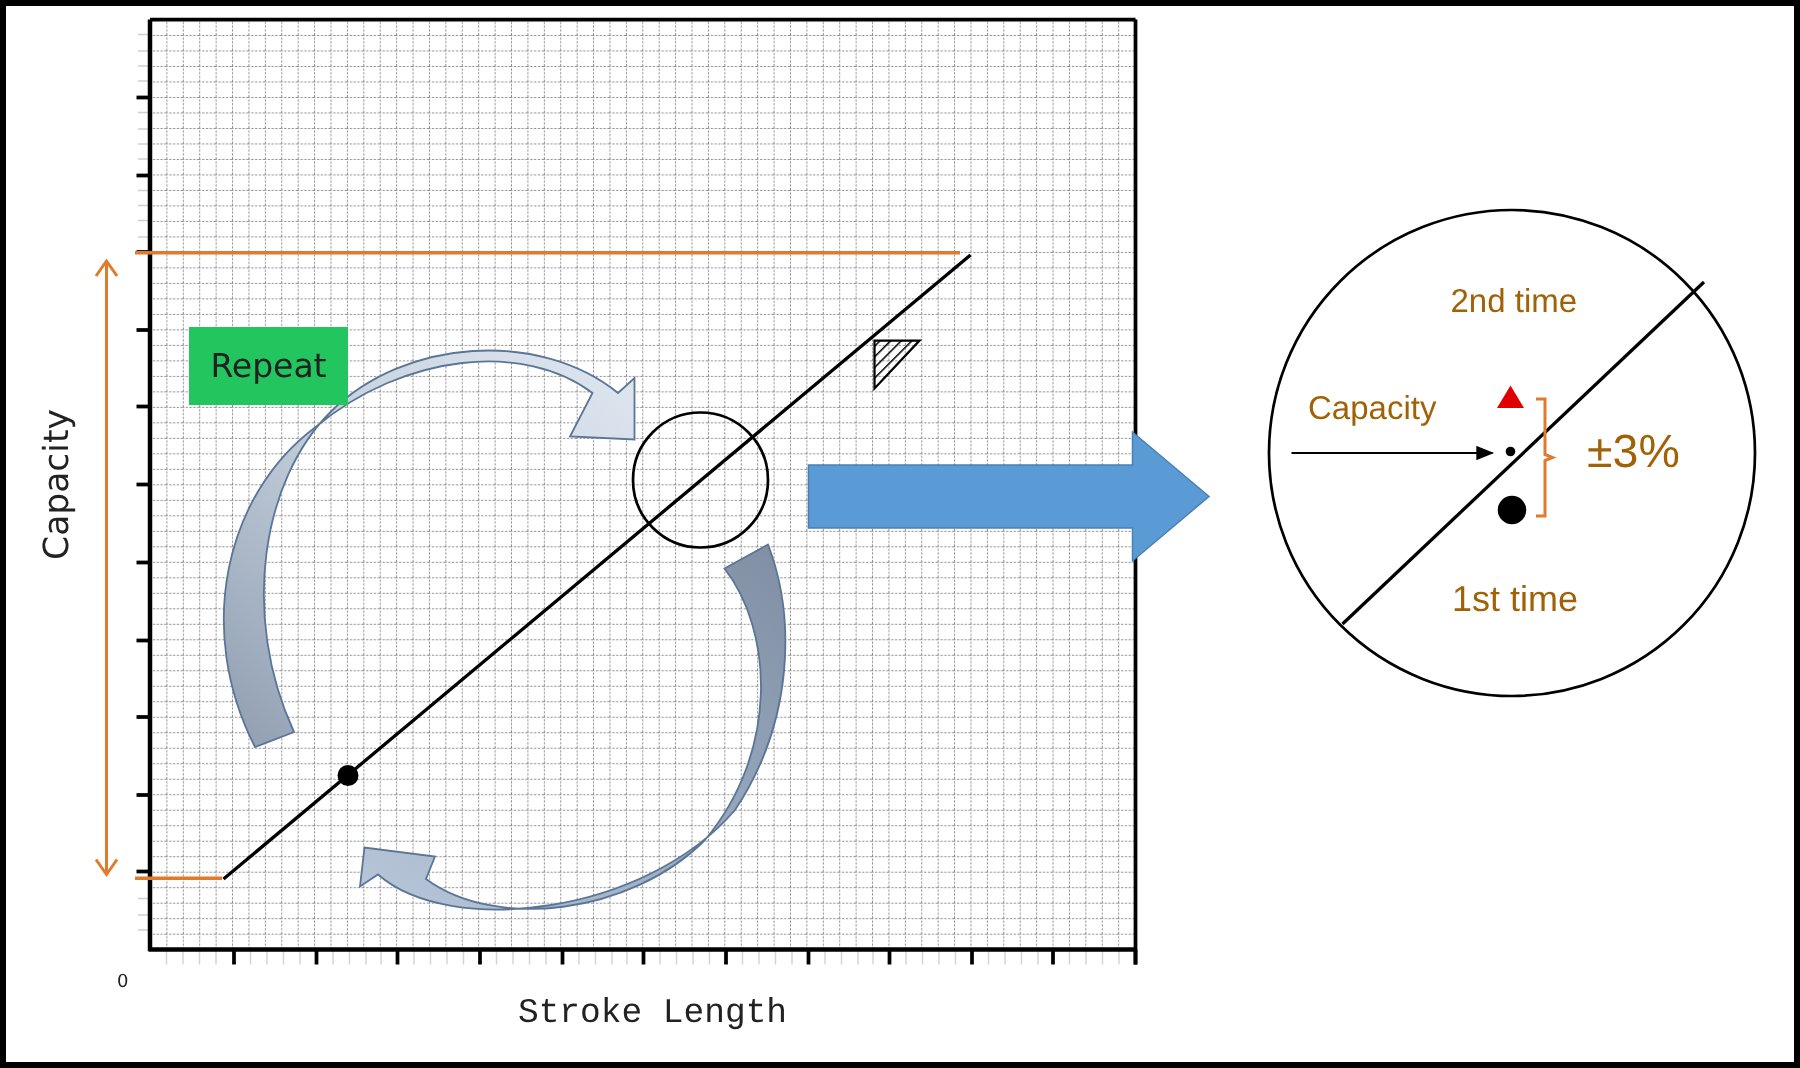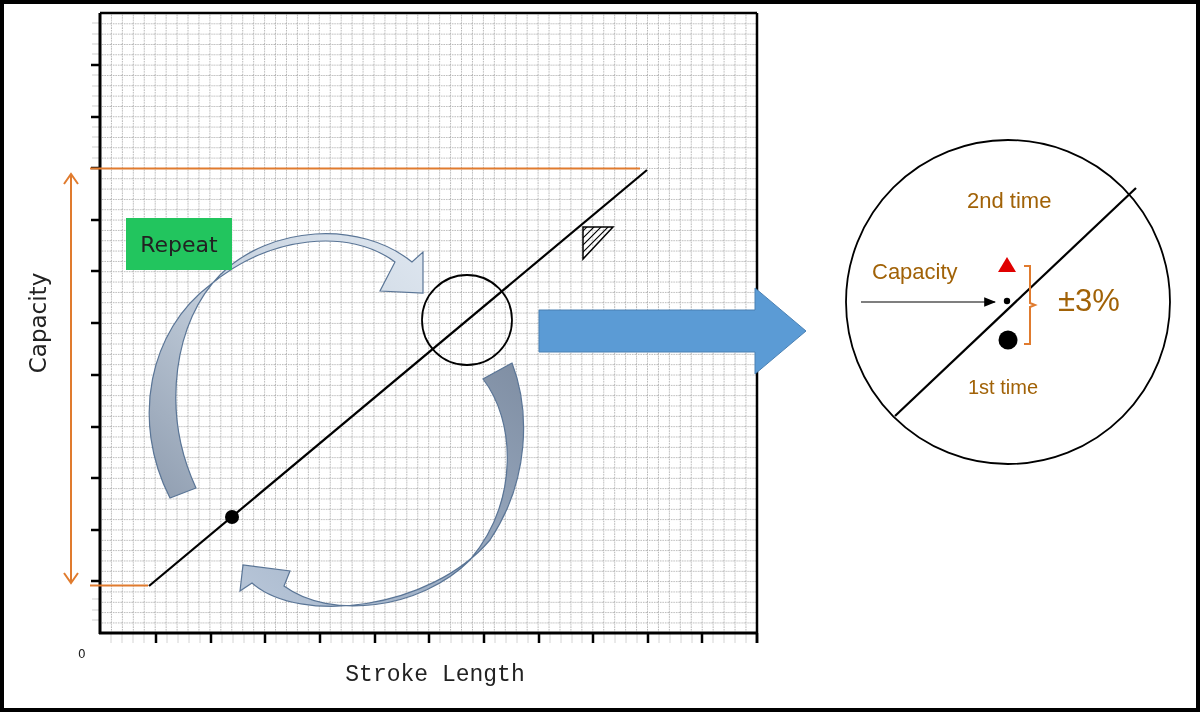--- a/index.html
+++ b/index.html
@@ -208,15 +208,15 @@
 
 <div class="repeat-box">
   <span>Repeat</span>
 </div>
 
 <div class="ylabel">Capacity</div>
 <div class="xlabel">Stroke Length</div>
 <div class="zero">0</div>
 
 <div class="lbl" style="left:967px; top:188px; font-size:22px;">2nd time</div>
-<div class="lbl" style="left:968px; top:376px; font-size:20px;">1st time</div>
+<div class="lbl" style="left:968px; top:386px; font-size:24px;">1st time</div>
 <div class="lbl" style="left:872px; top:259px; font-size:22px;">Capacity</div>
 <div class="lbl" style="left:1058px; top:283px; font-size:31px;">±3%</div>
 
 </body></html>

